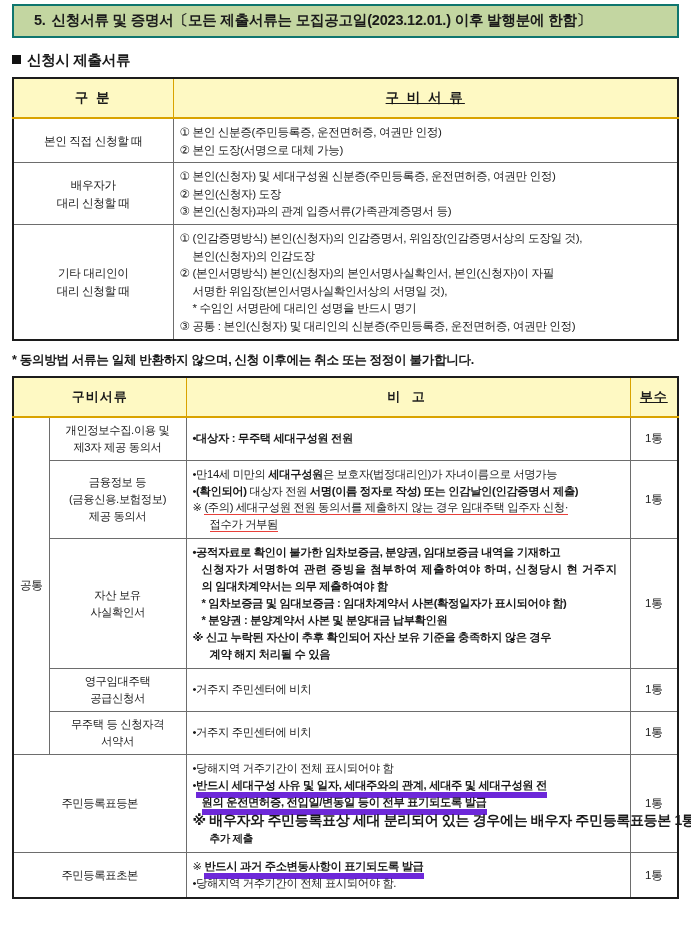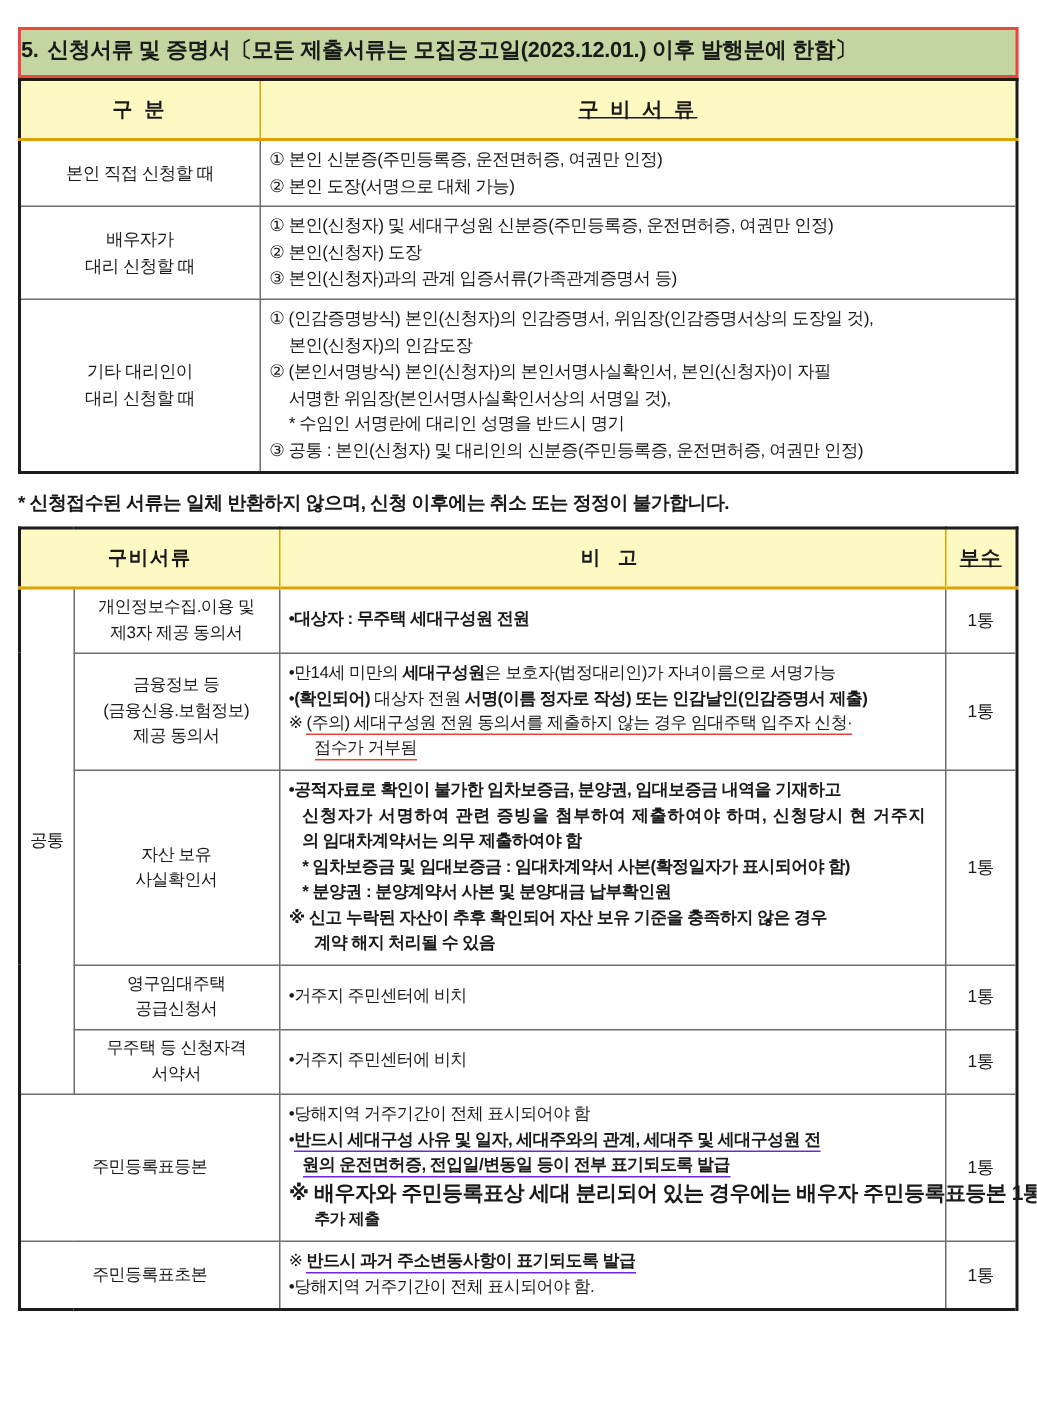--- a/index.html
+++ b/index.html
@@ -17,26 +17,26 @@
   .page {
     position: relative;
     width: 691px;
     height: 937px;
     box-sizing: border-box;
     padding: 0 12px;
   }
 
   
   .section-bar {
-    margin-top: 18px;
+    margin-top: 4px;
     background: #c3d6a1;
-    border: 2px solid #ef4444;
+    border: 2px solid #0f766e;
     height: 30px;
     line-height: 29px;
-    padding: 0 0;
+    padding: 0 20px;
     font-size: 14.5px;
     font-weight: bold;
     letter-spacing: -0.2px;
     white-space: nowrap;
     overflow: hidden;
   }
   .section-bar .num { margin-right: 2px; }
 
   
   .sub-heading {
@@ -131,32 +131,35 @@
     padding-bottom: 5px;
   }
   .bullet { display: block; text-indent: -9px; padding-left: 9px; white-space: nowrap; }
   .bullet::before { content: "\2022 "; }
   .plain { display: block; white-space: nowrap; }
   .hang  { display: block; padding-left: 9px; white-space: nowrap; }
   .hang2 { display: block; padding-left: 17px; white-space: nowrap; }
   .star  { display: block; padding-left: 9px; white-space: nowrap; }
   b, .bold { font-weight: bold; }
   .red-u { border-bottom: 1px solid #e8403a; padding-bottom: 1px; }
-  .blk-u { border-bottom: 1px solid #6d28d9; padding-bottom: 1px; font-weight: bold; }
+  .blk-u { border-bottom: 6px solid #6d28d9; padding-bottom: 1px; font-weight: bold; }
 </style>
 </head>
 <body>
 
 <div class="page">
 
   <div class="section-bar">
     <span class="num">5.</span>
     <span>신청서류 및 증명서〔모든 제출서류는 모집공고일</span><b>(2023.12.01.)</b><span> 이후 발행분에 한함〕</span>
   </div>
 
+  <div class="sub-heading">
+    <span class="sq"></span><span>신청시 제출서류</span>
+  </div>
 
   <table class="doc doc1">
     <colgroup>
         <col style="width:160px">
         <col>
       </colgroup>
     <thead>
       <tr>
         <th>구 분</th>
         <th>구 비 서 류</th>
@@ -185,21 +188,21 @@
           <span class="ln indent1">본인(신청자)의 인감도장</span>
           <span class="ln">② (본인서명방식) 본인(신청자)의 본인서명사실확인서, 본인(신청자)이 자필</span>
           <span class="ln indent1">서명한 위임장(본인서명사실확인서상의 서명일 것),</span>
           <span class="ln indent1">* 수임인 서명란에 대리인 성명을 반드시 명기</span>
           <span class="ln">③ 공통 : 본인(신청자) 및 대리인의 신분증(주민등록증, 운전면허증, 여권만 인정)</span>
         </td>
       </tr>
     </tbody>
   </table>
 
-  <div class="note">* 신청접수된 서류는 일체 반환하지 않으며, 신청 이후에는 취소 또는 정정이 불가합니다.</div>
+  <div class="note">* 동의방법 서류는 일체 반환하지 않으며, 신청 이후에는 취소 또는 정정이 불가합니다.</div>
 
   <table class="doc doc2">
     <colgroup>
       <col style="width:36px">
         <col style="width:137px">
         <col>
         <col style="width:48px">
     </colgroup>
     <thead>
       <tr>

